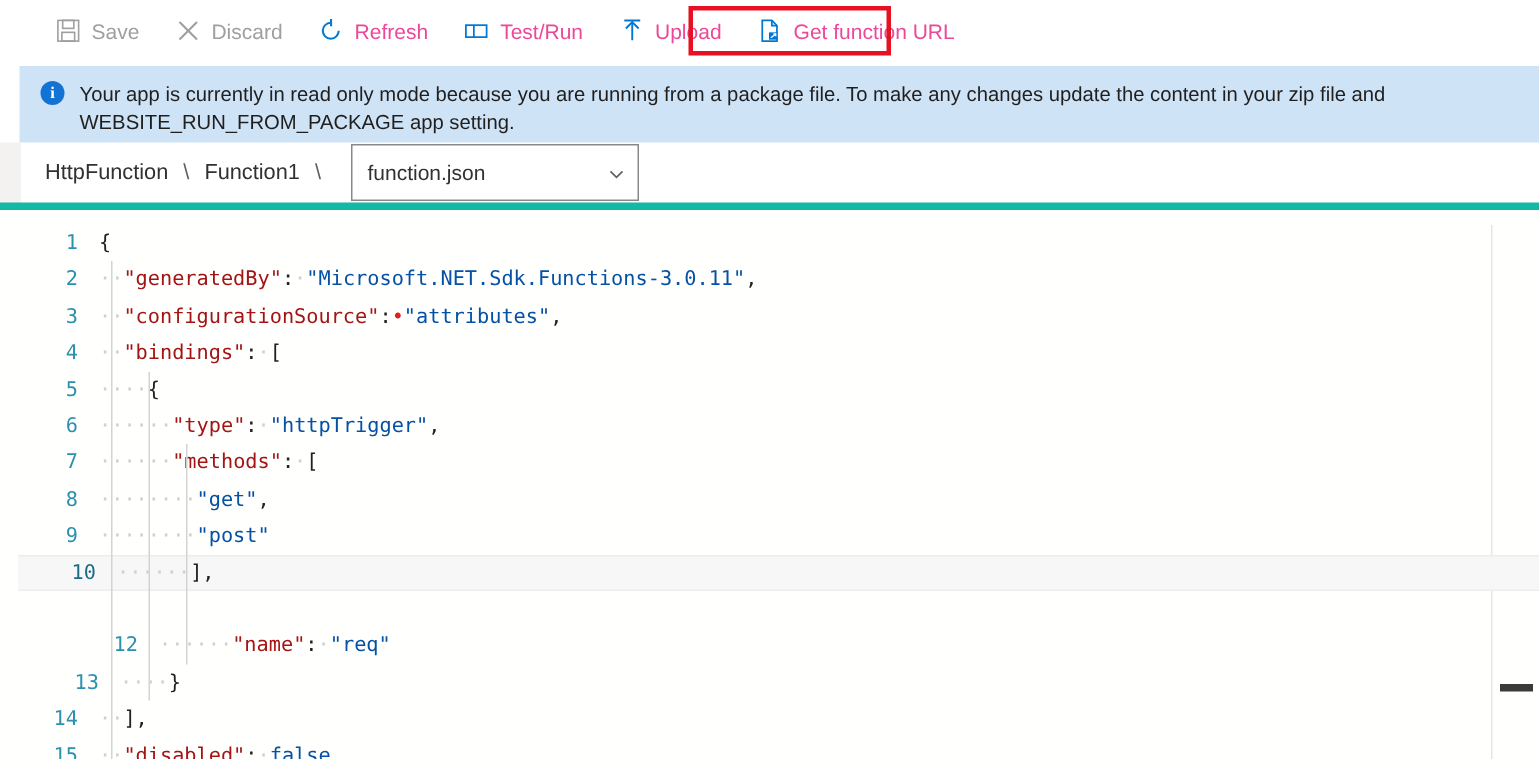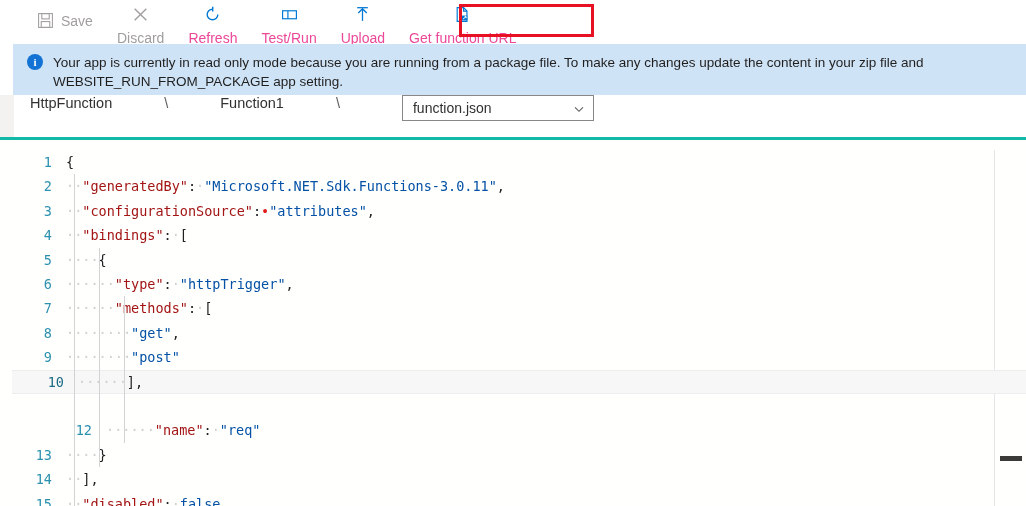--- a/index.html
+++ b/index.html
@@ -46,21 +46,21 @@
   .tb-ico {
     width: 17px;
     height: 17px;
     display: inline-flex;
     align-items: center;
     justify-content: center;
     flex: none;
   }
   .tb-ico svg { display: block; }
 
-  .tb-item + .tb-item { margin-left: 6px; flex-direction: column; }
+  .tb-item + .tb-item { margin-left: 6px; }
 
   
   .annot-box {
     position: absolute;
     left: 459px;
     top: 4px;
     width: 135px;
     height: 33px;
     border: 3px solid #e81123;
     box-sizing: border-box;
@@ -111,40 +111,40 @@
     height: 45px;
     background: #f3f2f1;
   }
   .crumbrow {
     position: absolute;
     left: 0;
     top: 95px;
     width: 1026px;
     height: 45px;
     display: flex;
+    align-items: center;
     padding-left: 30px;
     box-sizing: border-box;
-    border-bottom: 3px solid #14b8a6;
+    border-bottom: 5px solid #14b8a6;
     background: transparent;
-    gap: 42px;
   }
   .crumb {
     font-size: 14.5px;
     color: #323130;
     white-space: nowrap;
   }
   .crumb-sep {
     font-size: 14.5px;
     color: #605e5c;
     margin: 0 10px;
   }
   .file-select {
     margin-left: 10px;
     width: 192px;
-    height: 26px;
+    height: 38px;
     border: 1px solid #8a8886;
     background: #ffffff;
     display: flex;
     align-items: center;
     justify-content: space-between;
     padding: 0 8px 0 10px;
     box-sizing: border-box;
     font-size: 14px;
     color: #323130;
     cursor: pointer;
@@ -335,20 +335,20 @@
       <div class="code-line" style="position: absolute; left: 0px; right: 0px; top: 33.4px;"><span class="ln">2</span><span class="ctext"><span class="t-ws">··</span><span class="t-key">"generatedBy"</span><span class="t-punct">:</span><span class="t-ws">·</span><span class="t-str">"Microsoft.NET.Sdk.Functions-3.0.11"</span><span class="t-punct">,</span></span></div>
       <div class="code-line" style="position: absolute; left: 0px; right: 0px; top: 57.8px;"><span class="ln">3</span><span class="ctext"><span class="t-ws">··</span><span class="t-key">"configurationSource"</span><span class="t-punct">:</span><span class="t-dot">•</span><span class="t-str">"attributes"</span><span class="t-punct">,</span></span></div>
       <div class="code-line" style="position: absolute; left: 0px; right: 0px; top: 82.2px;"><span class="ln">4</span><span class="ctext"><span class="t-ws">··</span><span class="t-key">"bindings"</span><span class="t-punct">:</span><span class="t-ws">·</span><span class="t-punct">[</span></span></div>
       <div class="code-line" style="position: absolute; left: 0px; right: 0px; top: 106.6px;"><span class="ln">5</span><span class="ctext"><span class="t-ws">····</span><span class="t-punct">{</span></span></div>
       <div class="code-line" style="position: absolute; left: 0px; right: 0px; top: 131px;"><span class="ln">6</span><span class="ctext"><span class="t-ws">······</span><span class="t-key">"type"</span><span class="t-punct">:</span><span class="t-ws">·</span><span class="t-str">"httpTrigger"</span><span class="t-punct">,</span></span></div>
       <div class="code-line" style="position: absolute; left: 0px; right: 0px; top: 155.4px;"><span class="ln">7</span><span class="ctext"><span class="t-ws">······</span><span class="t-key">"methods"</span><span class="t-punct">:</span><span class="t-ws">·</span><span class="t-punct">[</span></span></div>
       <div class="code-line" style="position: absolute; left: 0px; right: 0px; top: 179.8px;"><span class="ln">8</span><span class="ctext"><span class="t-ws">········</span><span class="t-str">"get"</span><span class="t-punct">,</span></span></div>
       <div class="code-line" style="position: absolute; left: 0px; right: 0px; top: 204.2px;"><span class="ln">9</span><span class="ctext"><span class="t-ws">········</span><span class="t-str">"post"</span></span></div>
       <div class="code-line current" style="position: absolute; left: 12px; right: 0px; top: 228.6px;"><span class="ln">10</span><span class="ctext"><span class="t-ws">······</span><span class="t-punct">],</span></span></div>
       <div class="code-line" style="position: absolute; left: 0px; right: 0px; top: 277.4px; margin-left: 40px;"><span class="ln">12</span><span class="ctext"><span class="t-ws">······</span><span class="t-key">"name"</span><span class="t-punct">:</span><span class="t-ws">·</span><span class="t-str">"req"</span></span></div>
-      <div class="code-line" style="position: absolute; left: 0px; right: 0px; top: 301.8px; padding-left: 46px;"><span class="ln">13</span><span class="ctext"><span class="t-ws">····</span><span class="t-punct">}</span></span></div>
+      <div class="code-line" style="position: absolute; left: 14px; right: 0px; top: 301.8px; padding-left: 46px;"><span class="ln">13</span><span class="ctext"><span class="t-ws">····</span><span class="t-punct">}</span></span></div>
       <div class="code-line" style="position: absolute; left: 0px; right: 0px; top: 326.2px;"><span class="ln">14</span><span class="ctext"><span class="t-ws">··</span><span class="t-punct">],</span></span></div>
       <div class="code-line" style="position: absolute; left: 0px; right: 0px; top: 350.6px;"><span class="ln">15</span><span class="ctext"><span class="t-ws">··</span><span class="t-key">"disabled"</span><span class="t-punct">:</span><span class="t-ws">·</span><span class="t-lit">false</span><span class="t-punct">,</span></span></div>
       <div class="guide" style="left: 74px; top: 33.4px; height: 390.4px;"></div>
       <div class="guide" style="left: 99px; top: 106.6px; height: 219.6px;"></div>
       <div class="guide" style="left: 124px; top: 155.4px; height: 146.4px;"></div>
     </div>
 </div>
 
 </body></html>

